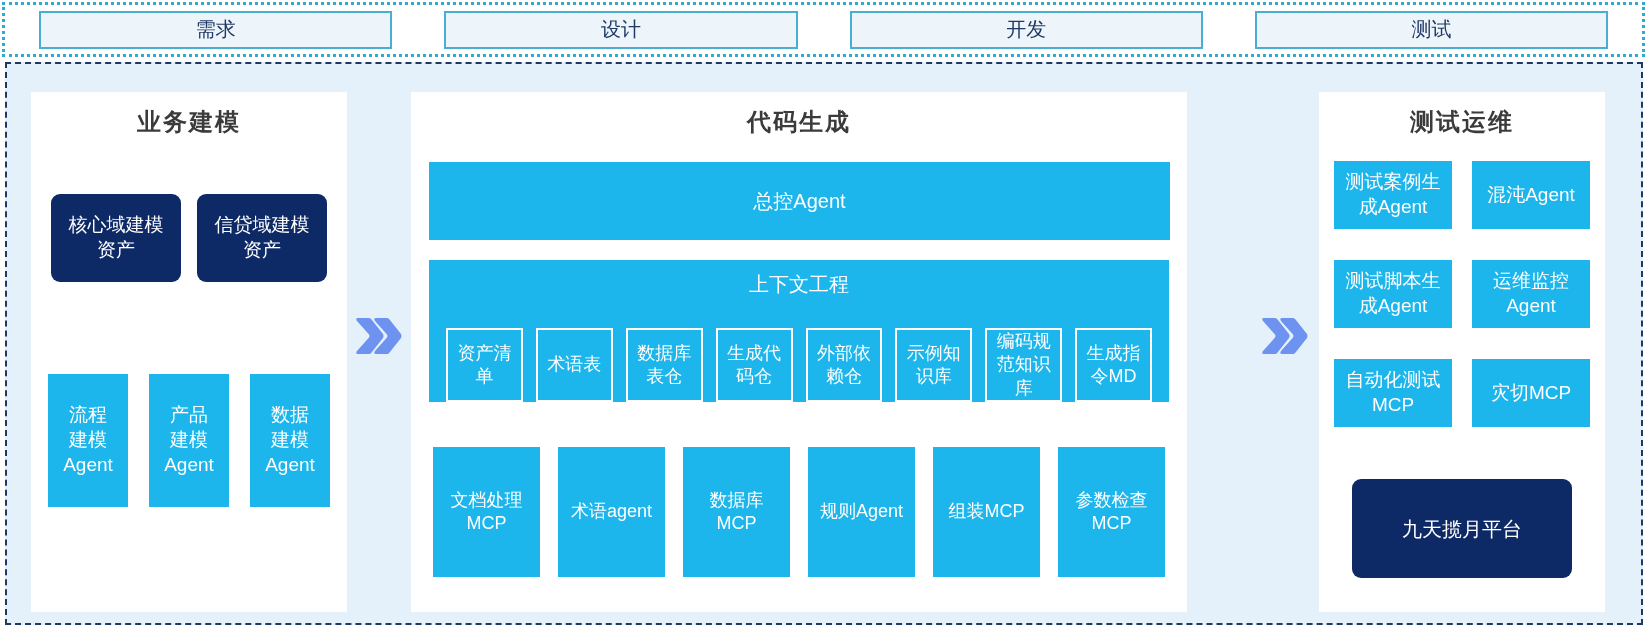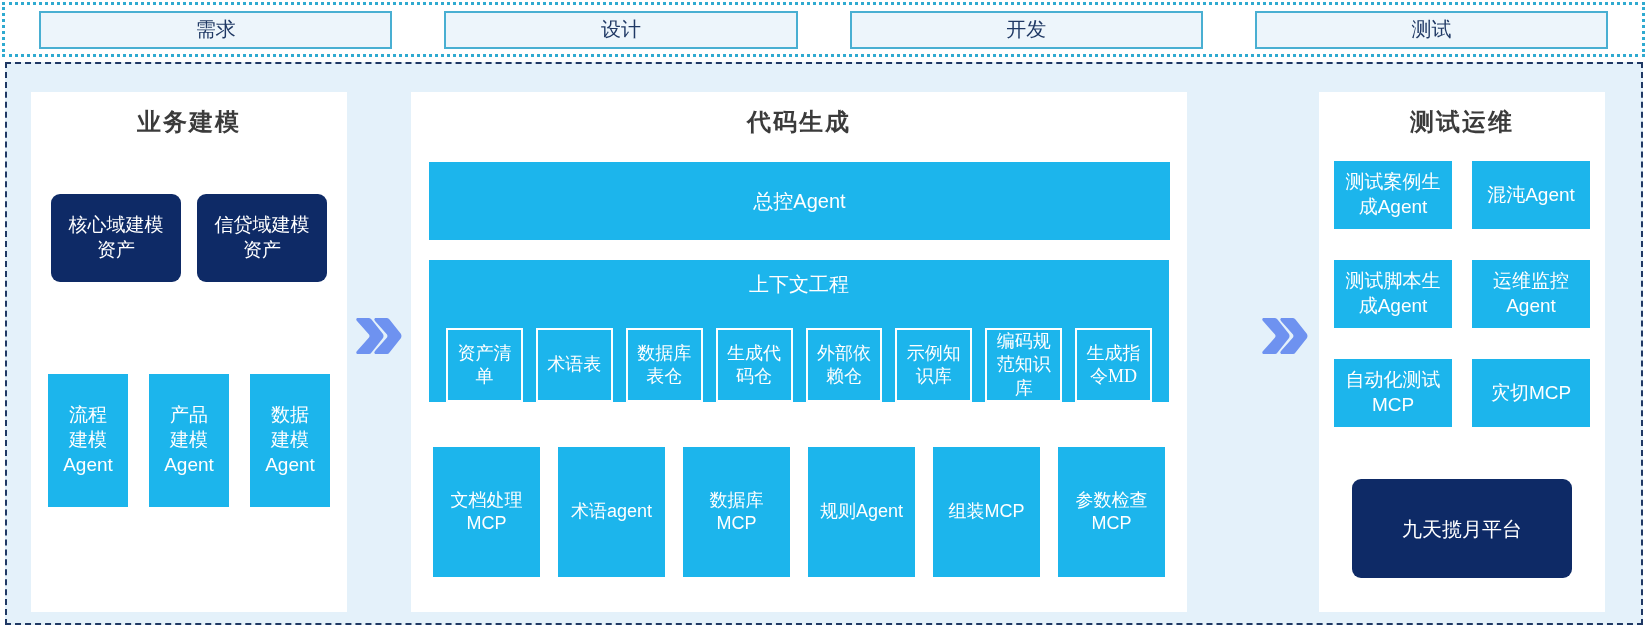--- a/index.html
+++ b/index.html
@@ -105,21 +105,20 @@
   
   .master-bar {
     margin: 24px 17px 0 18px;
     height: 78px;
     font-size: 20px;
   }
   .context-block {
     margin: 20px 18px 0 18px;
     height: 142px;
     background: var(--cyan, #1CB5EC);
-    font-family: Liberation Serif, serif;
   }
   .context-title {
     padding-top: 11px;
     text-align: center;
     color: #ffffff;
     font-size: 20px;
   }
   .context-items {
     margin-top: 24px;
     display: flex;

